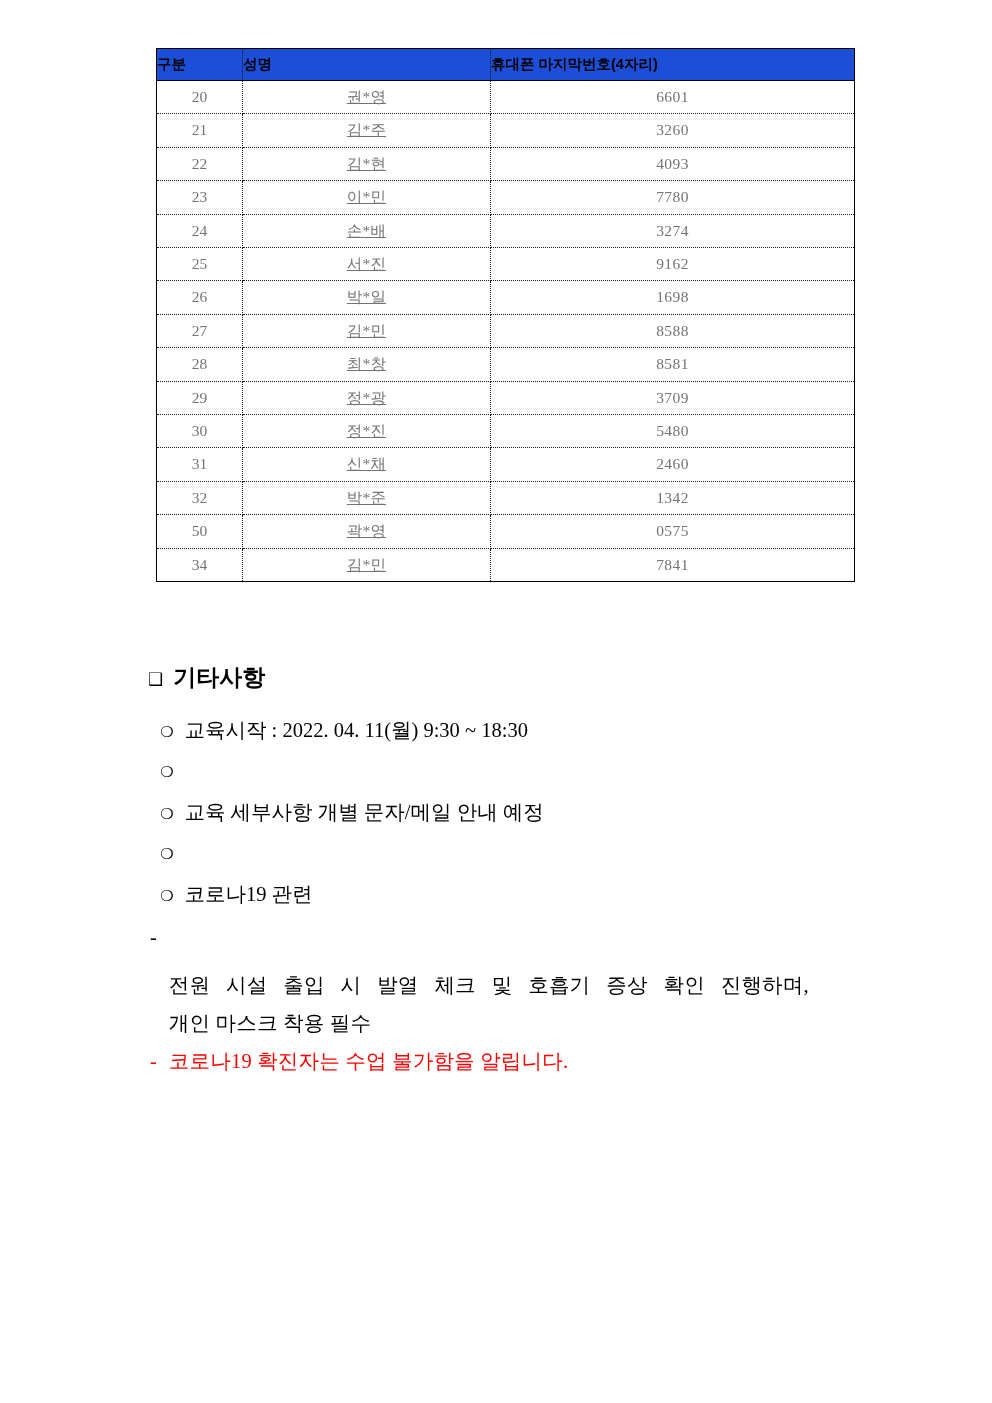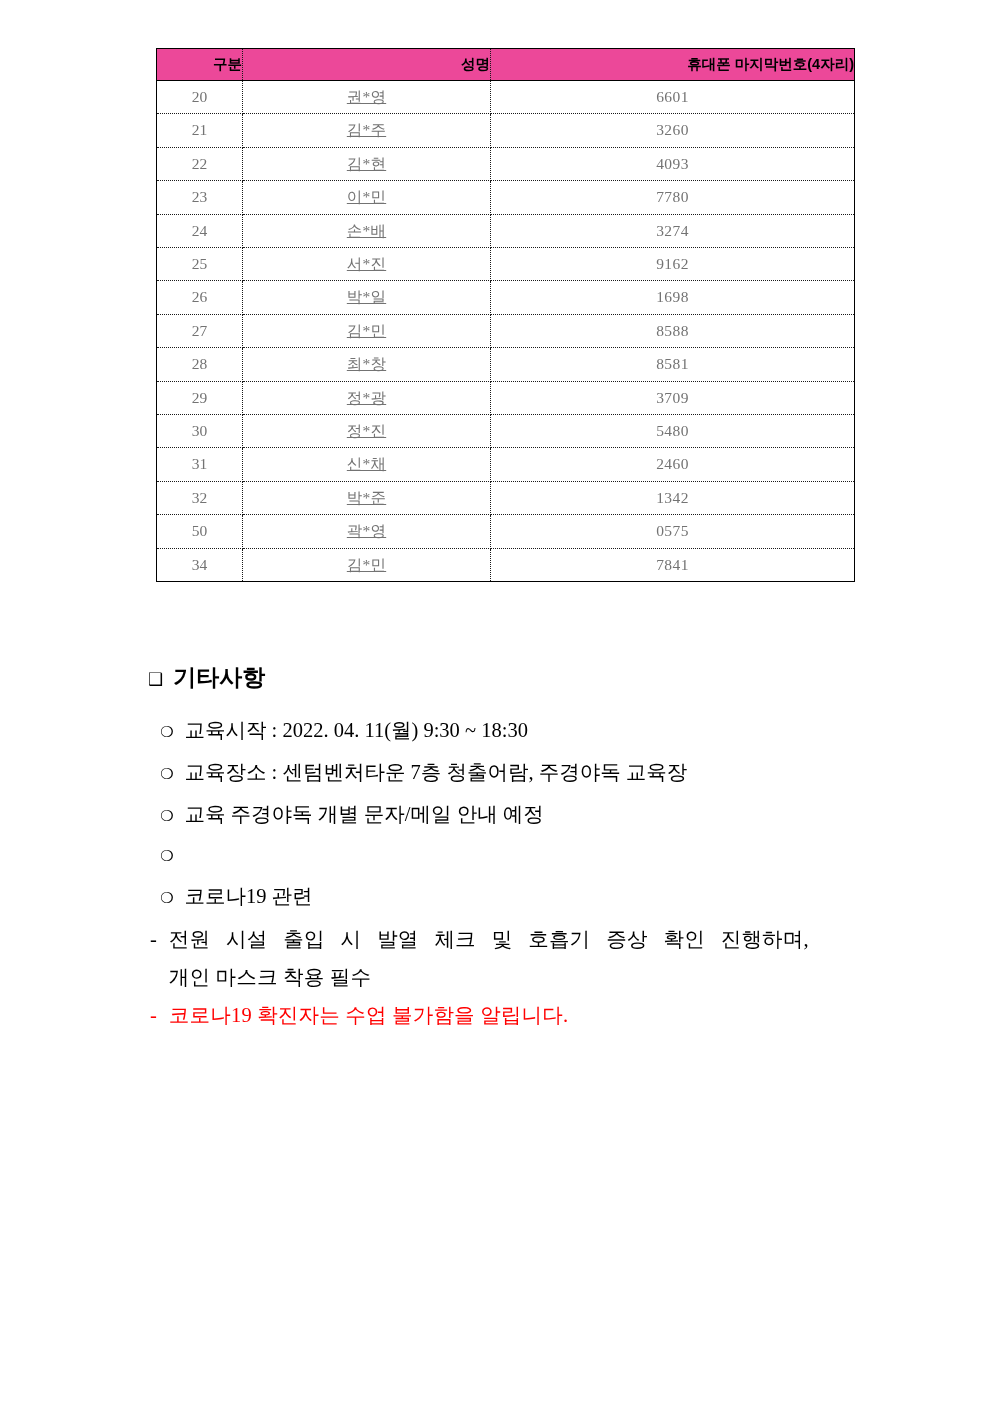--- a/index.html
+++ b/index.html
@@ -31,29 +31,29 @@
     border-left: 1.6px solid #000;
     border-right: 1.6px solid #000;
     border-top: 1.6px solid #000;
     border-bottom: 1.6px solid #000;
   }
   table.roster col.c-no    { width: 86px; }
   table.roster col.c-name  { width: 248px; }
   table.roster col.c-phone { width: 364px; }
 
   table.roster thead th {
-    background: #ec4899;
+    background: #1d4ed8;
     font-family: "Liberation Sans", "DejaVu Sans", sans-serif;
     font-weight: bold;
     font-size: 14.5px;
     color: #000;
     height: 31px;
     line-height: 31px;
     padding: 0;
-    text-align: right;
+    text-align: left;
     border-bottom: 1.6px solid #000;
     border-right: 1.6px dotted #1a1a1a;
   }
   table.roster thead th:last-child { border-right: none; }
 
   table.roster tbody td {
     height: 32.4px;
     line-height: 32.4px;
     padding: 0;
     text-align: center;
@@ -138,20 +138,21 @@
   }
   .dash-body { display: block; }
   .dash-body .ln {
     display: block;
     letter-spacing: 0.2px;
   }
   .dash-body .ln.just {
     width: 640px;
     text-align: justify;
     text-align-last: justify;
+    margin-top: 48px;
   }
   .dash-item.is-red,
   .dash-item.is-red .dash-mark { color: #ff0000; }
 </style>
 </head>
 <body>
 
 <div class="table-wrap">
   <table class="roster">
     <colgroup>
@@ -253,25 +254,24 @@
     <span>기타사항</span>
   </div>
 
   <ul class="note-list" id="note-list">
       <li class="note-item">
         <span class="bullet-circle">❍</span>
         <span>교육시작 : 2022. 04. 11(월) 9:30 ~ 18:30</span>
       </li>
       <li class="note-item">
         <span class="bullet-circle">❍</span>
-        <span>교육장소 : 센텀벤처타운 7층 청출어람, 주경야독 교육장</span>
-      </li>
-      <li class="note-item">
-        <span class="bullet-circle">❍</span>
-        <span>교육 주경야독 개별 문자/메일 안내 예정</span>
+      </li>
+      <li class="note-item">
+        <span class="bullet-circle">❍</span>
+        <span>교육 세부사항 개별 문자/메일 안내 예정</span>
       </li>
       <li class="note-item">
         <span class="bullet-circle">❍</span>
       </li>
       <li class="note-item">
         <span class="bullet-circle">❍</span>
         <span>코로나19 관련</span>
       </li>
     </ul>
 

